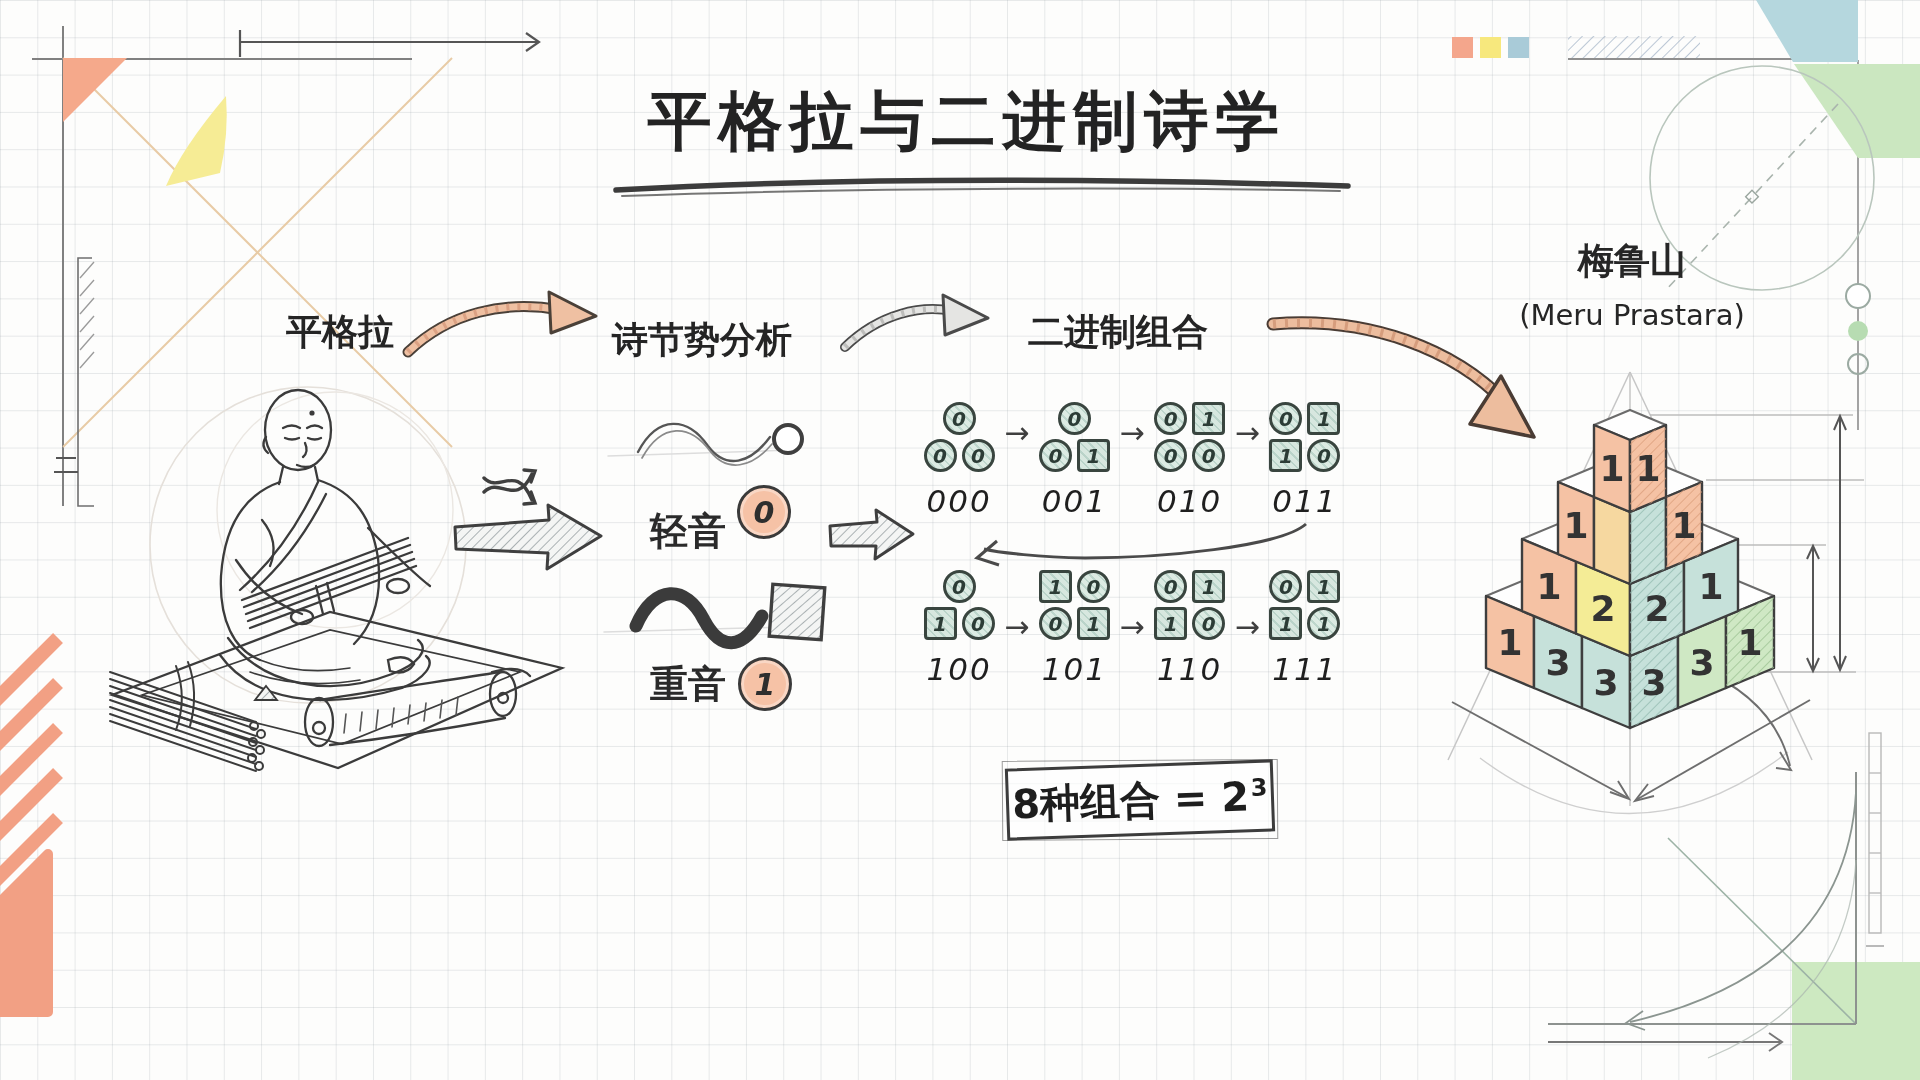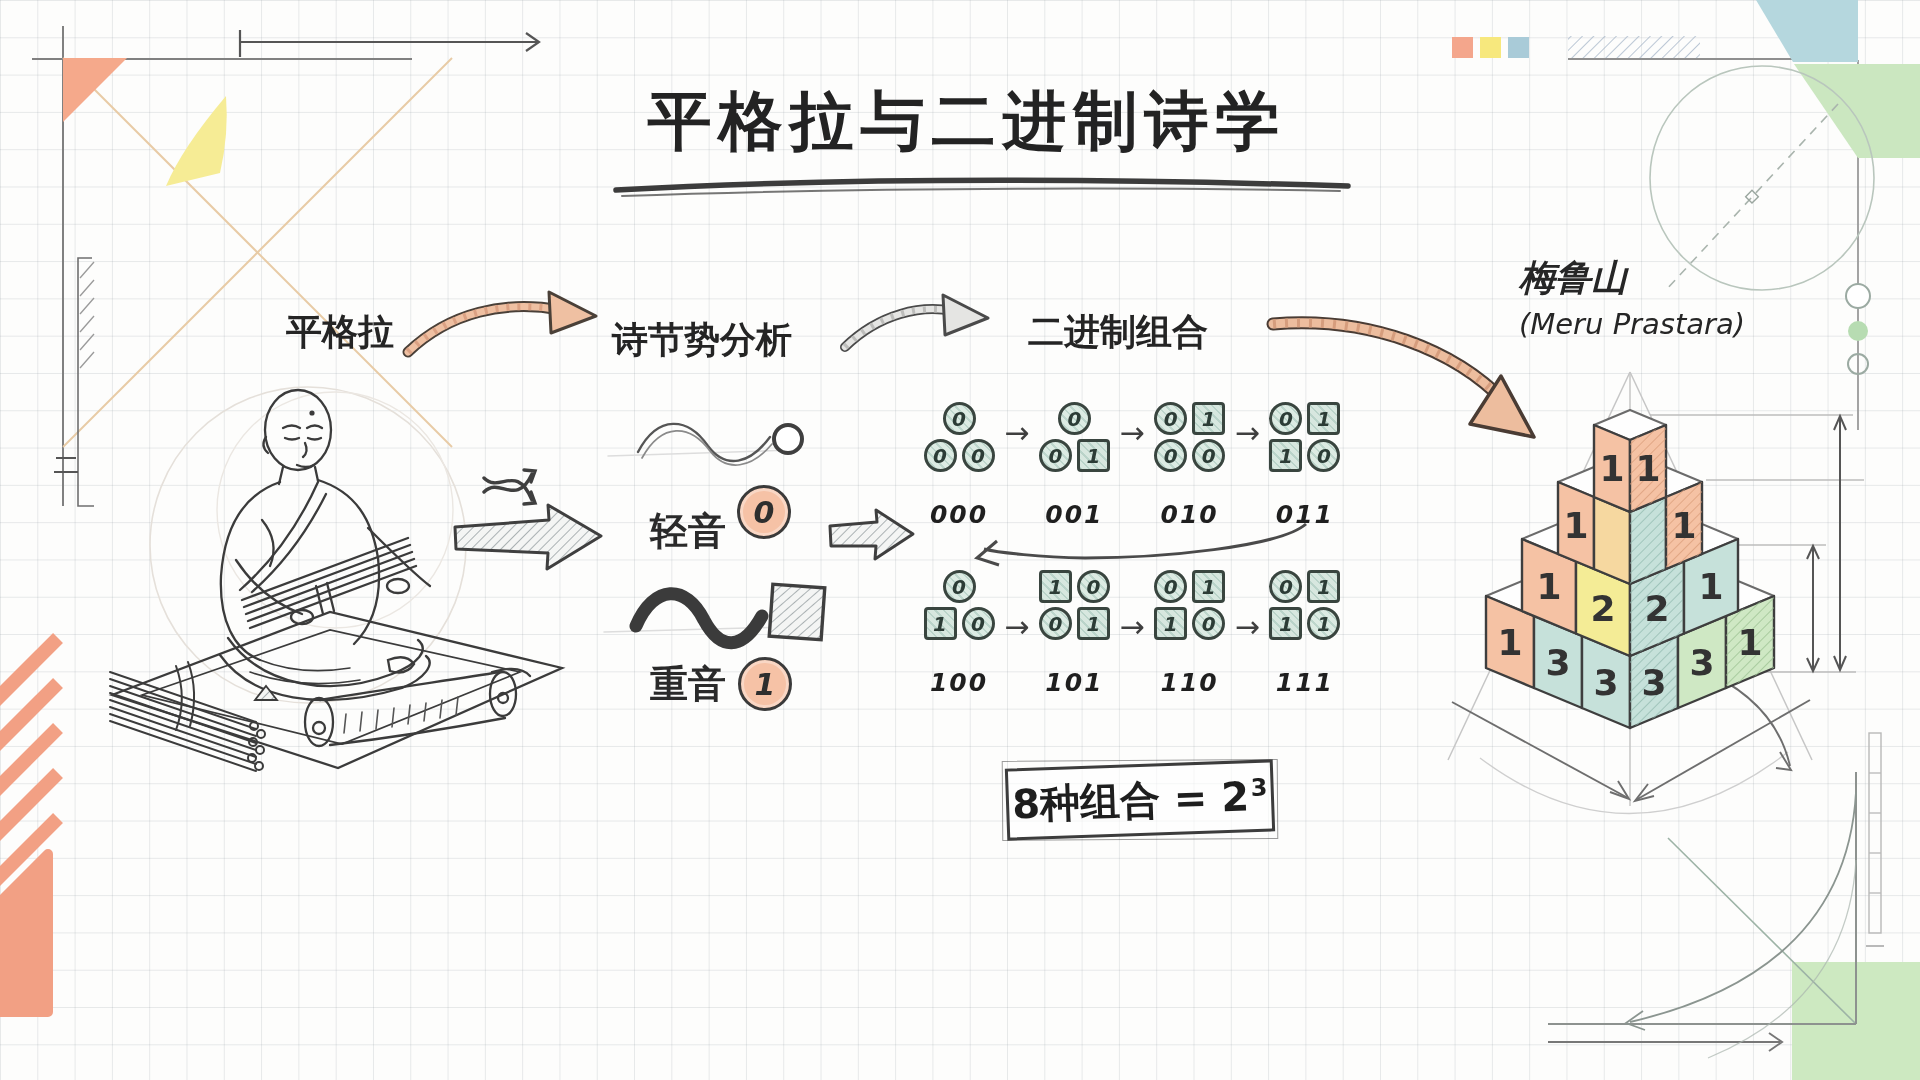--- a/index.html
+++ b/index.html
@@ -13,44 +13,44 @@
     font-family:"DejaVu Sans","Liberation Sans",sans-serif;
     color:#262626;
   }
   .abs{position:absolute;}
   svg{position:absolute;left:0;top:0;}
   .title{
     left:967px;top:78px;transform:translateX(-50%);
     font-size:64px;font-weight:bold;letter-spacing:7px;white-space:nowrap;color:#232323;text-align:right;
   }
   .flow-label{font-size:36px;font-weight:600;white-space:nowrap;color:#242424;}
-  .meru-head{left:1632px;top:254px;transform:translateX(-50%);font-style:italic;}
+  .meru-head{left:1632px;top:237px;transform:translateX(-50%);text-align:center;}
   .meru-head .l1{font-size:36px;font-weight:600;}
-  .meru-head .l2{font-size:29px;font-weight:500;margin-top:4px;}
+  .meru-head .l2{font-size:29px;font-weight:500;margin-top:12px;}
   .legend-label{font-size:38px;font-weight:600;color:#2a2a2a;}
   .num-badge{
     width:48px;height:48px;border-radius:50%;border:3.5px solid #3a3a3a;
     background:#f6c2a6;display:flex;align-items:center;justify-content:center;
     font-size:30px;font-style:italic;font-weight:bold;color:#2e2e2e;
     box-shadow:inset 0 0 0 3px rgba(255,255,255,.35);
   }
   .combo-row{display:flex;justify-content:space-between;width:436px;}
   .combo{width:96px;display:flex;flex-direction:column;align-items:center;}
   .trow{display:flex;gap:5px;justify-content:center;height:37px;}
   .tok{
     width:33px;height:33px;border:3px solid #39453f;box-sizing:border-box;
     display:flex;align-items:center;justify-content:center;
     font-style:italic;font-weight:bold;font-size:20px;color:#2c3c36;
     background-color:#dcebe3;
     background-image:repeating-linear-gradient(45deg, rgba(110,160,145,.28) 0 1.5px, transparent 1.5px 6px);
   }
   .tok.c{border-radius:50%;}
   .tok.q{border-radius:4px;background-color:#d7e7df;}
   .clabel{
-    font-style:italic;font-size:25px;font-weight:700;margin-top:24px;
+    font-style:italic;font-size:31px;font-weight:400;margin-top:7px;
     letter-spacing:2px;color:#1f1f1f;
   }
   .between{font-size:30px;color:#3f3f3f;line-height:1;}
   .combo-row.top .between{margin-top:16px;}
   .combo-row.bottom .between{margin-top:42px;}
   .formula-box{
     left:1006px;top:764px;width:262px;height:66px;
     border:3px solid #3c3c3c;transform:rotate(-2deg);
     display:flex;align-items:center;justify-content:center;
     font-size:40px;font-weight:600;color:#1e1e1e;background:rgba(255,255,255,.6);

